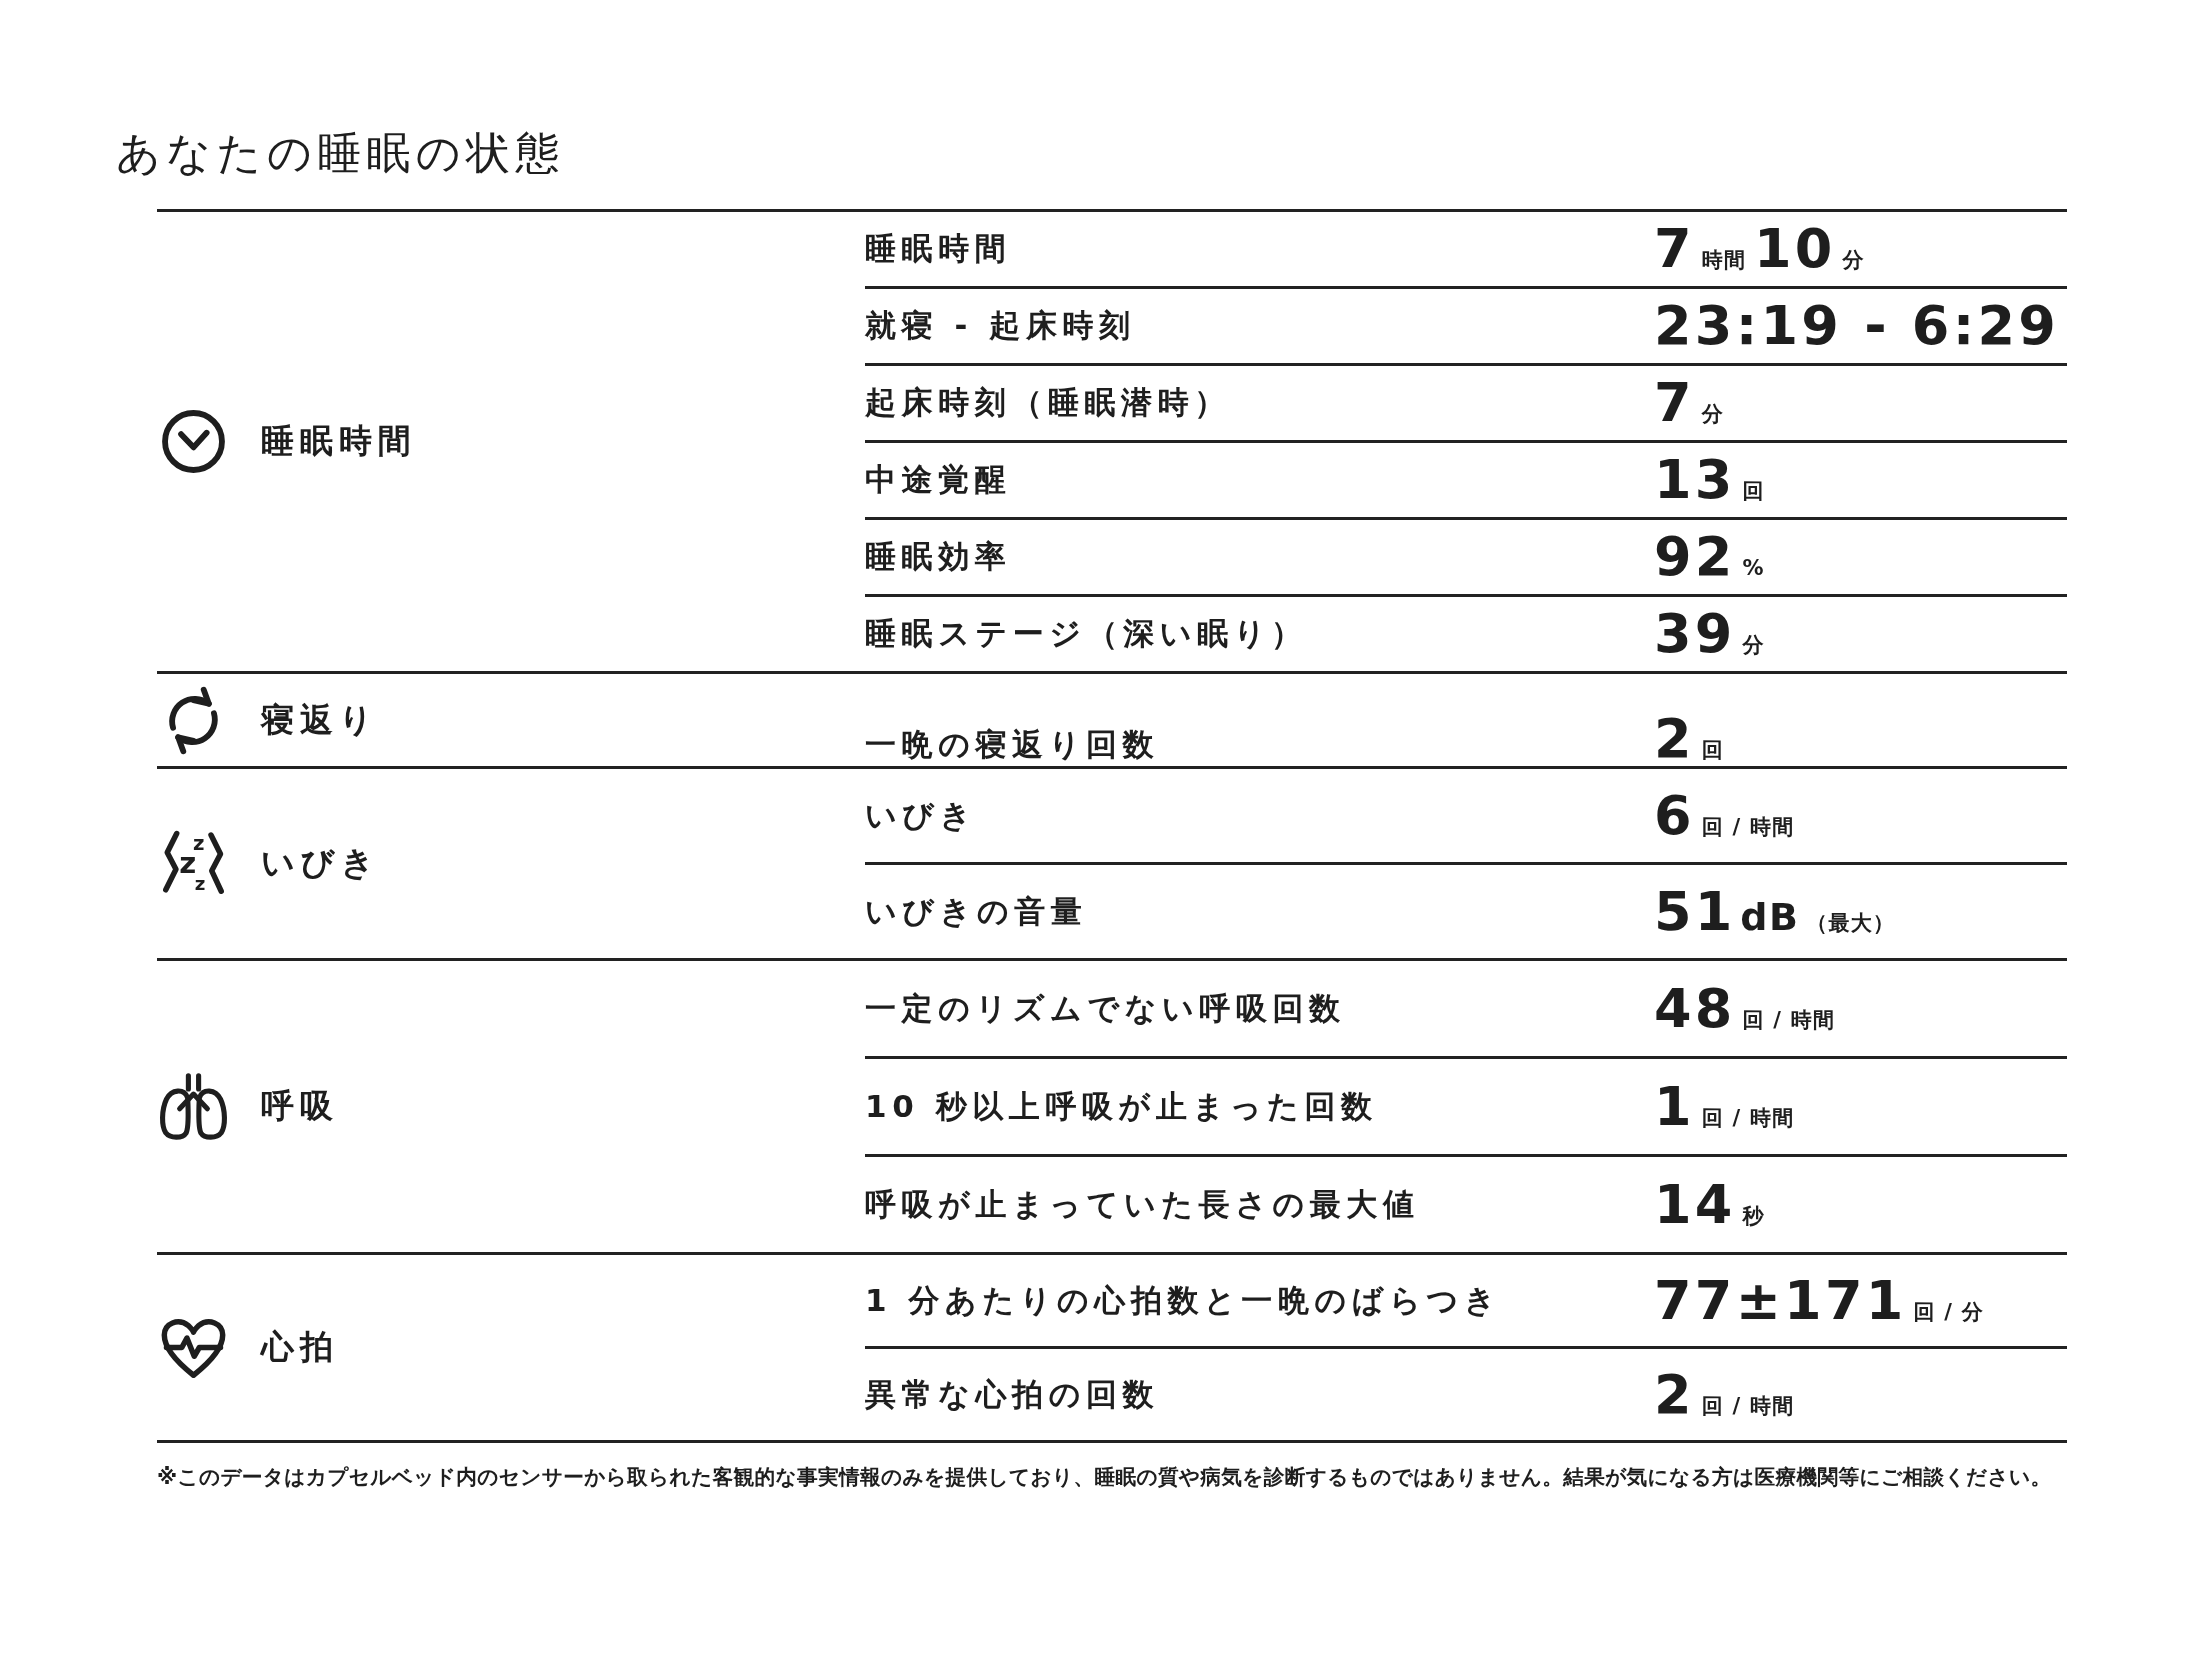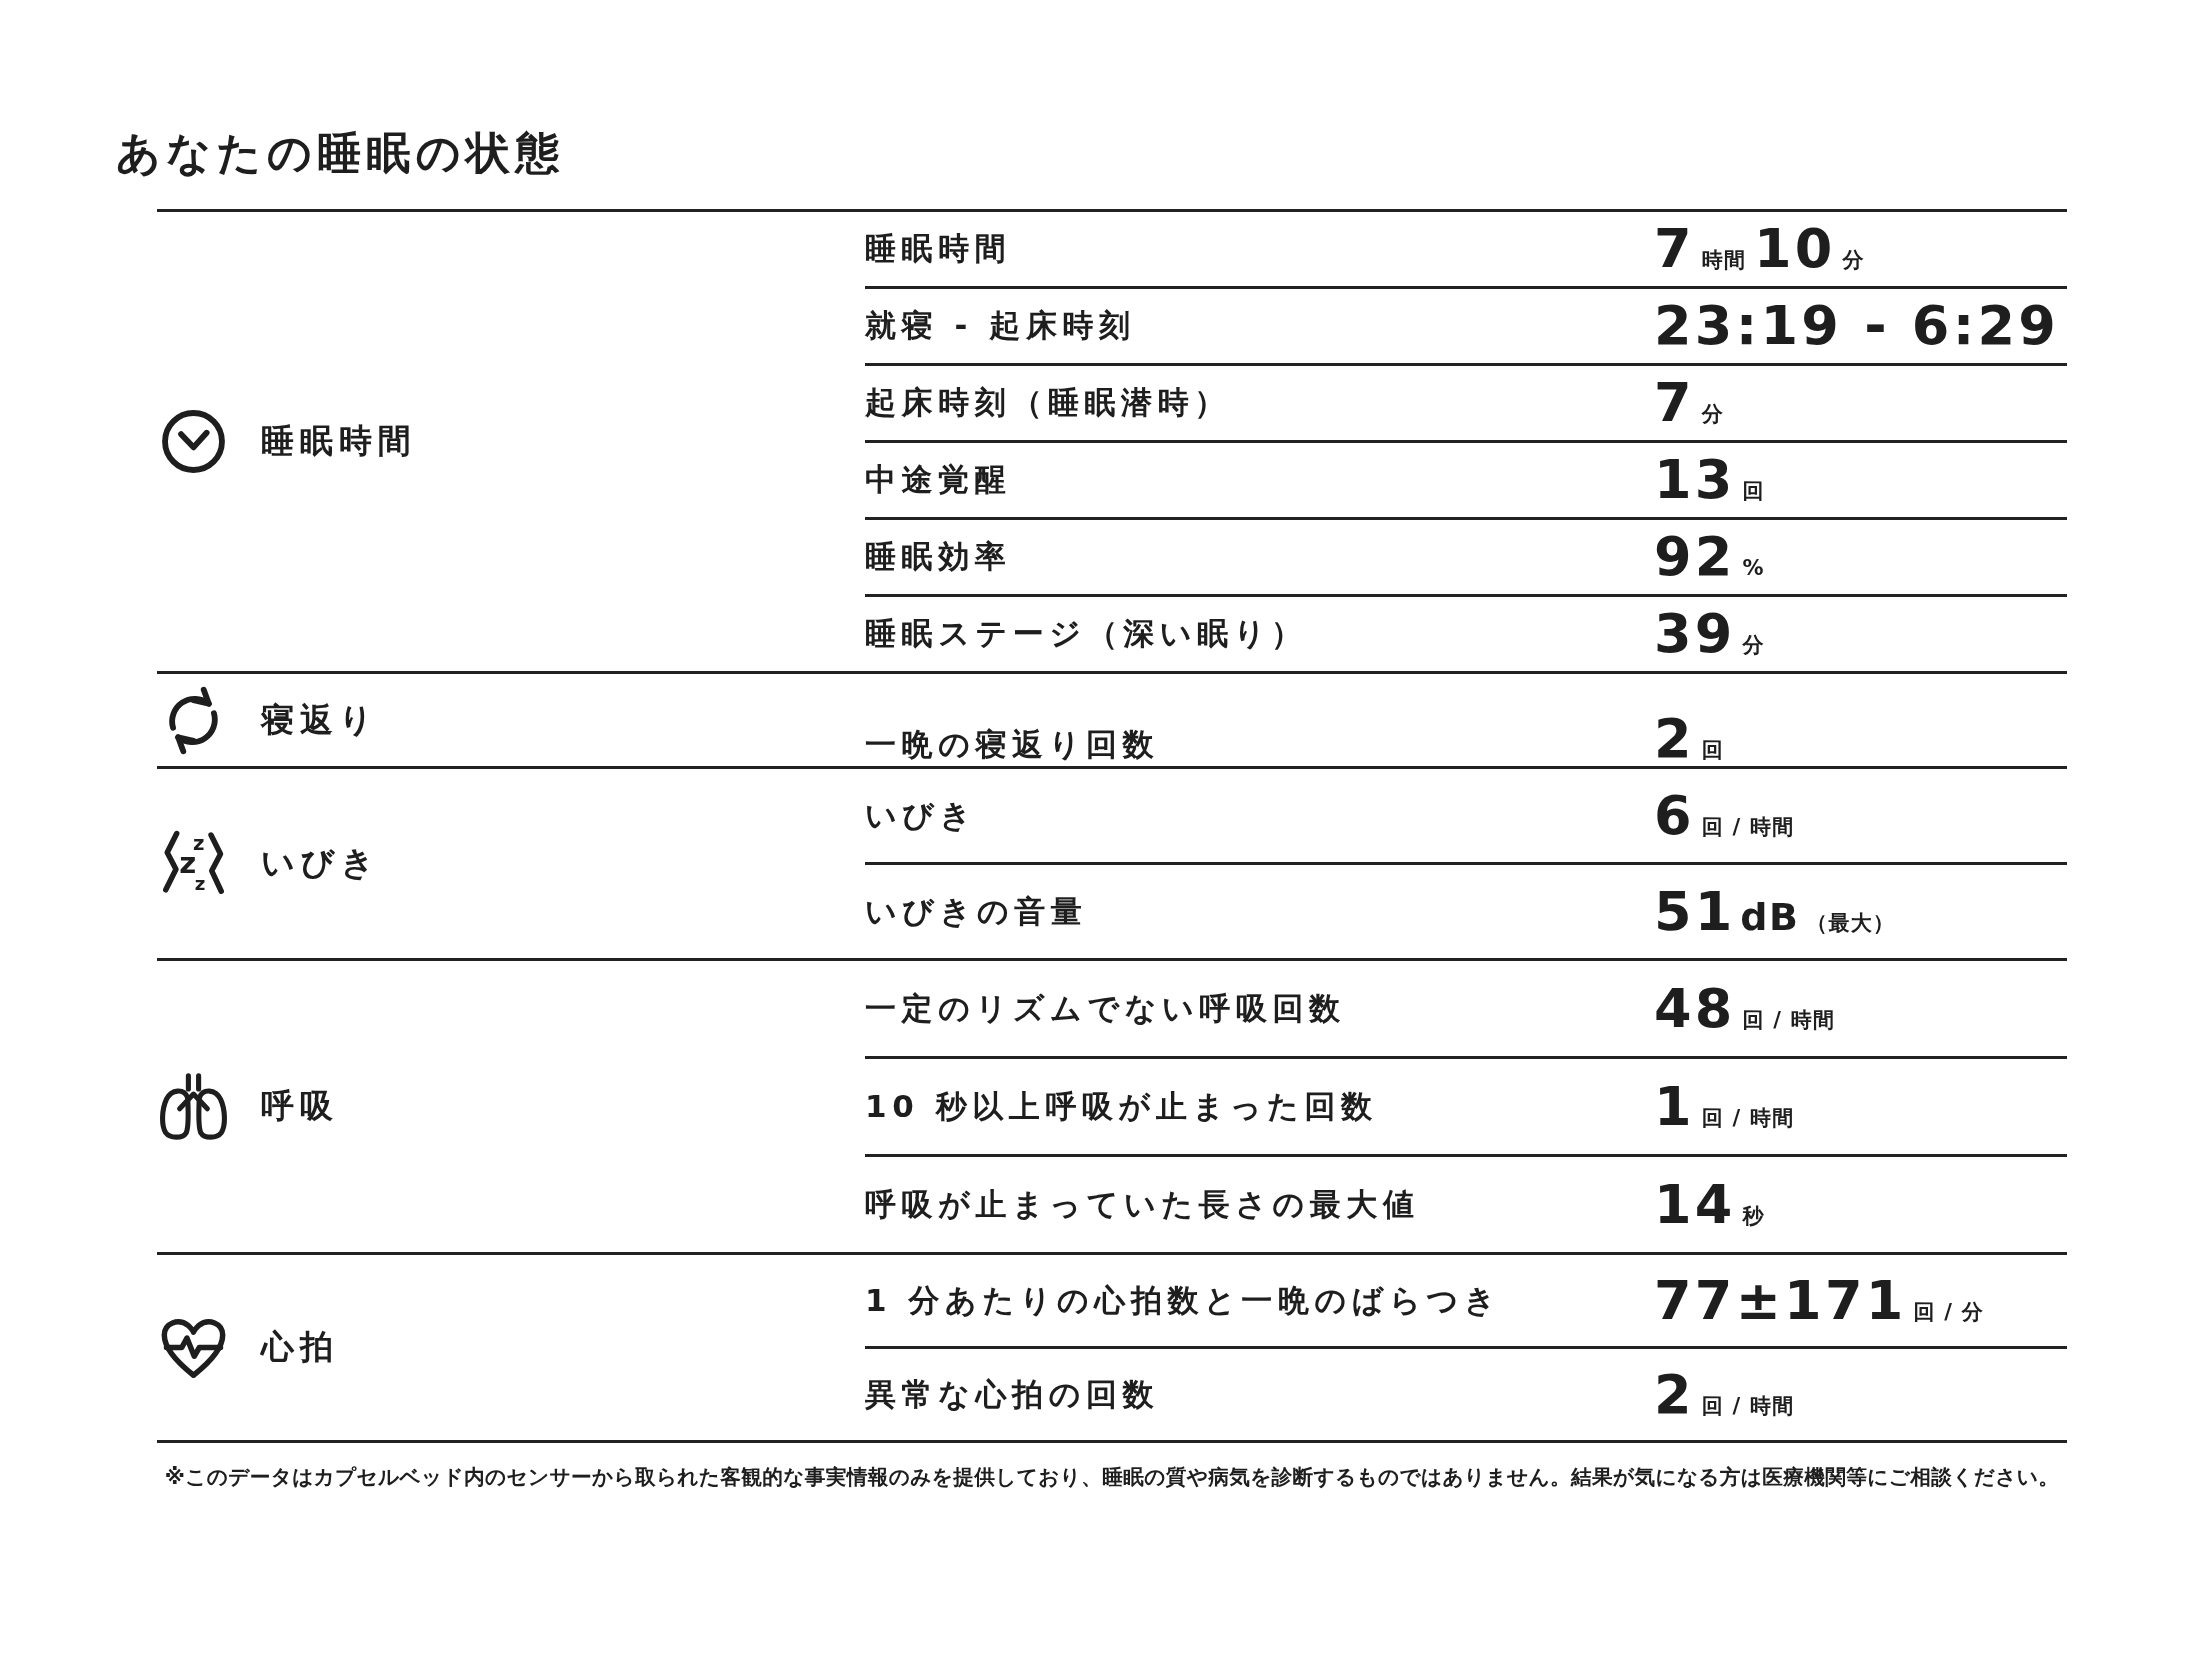--- a/index.html
+++ b/index.html
@@ -3,21 +3,21 @@
 <meta charset="utf-8">
 <style>
   html,body{margin:0;padding:0;background:#ffffff;}
   body{
     width:2205px;height:1654px;overflow:hidden;
     font-family:"DejaVu Sans","Liberation Sans",sans-serif;
     color:#1e1e1e;-webkit-font-smoothing:antialiased;
   }
   main{padding:0 138px 0 157px;}
   h1{
-    font-size:44px;font-weight:700;letter-spacing:0.12em;
+    font-size:44px;font-weight:400;letter-spacing:0.12em;
     margin:129px 0 32px -41px;line-height:1.1;
   }
   #sleep-table{border-bottom:3.1px solid #222;}
   .sec{display:flex;border-top:3.1px solid #222;}
   .icon-cell{
     width:708px;flex:0 0 708px;display:flex;align-items:center;gap:31px;
   }
   .icon{width:73px;height:73px;display:inline-flex;align-items:center;justify-content:center;flex:0 0 73px;}
   .icon svg{width:73px;height:73px;display:block;}
   .sec-label{font-size:33px;font-weight:700;letter-spacing:0.18em;white-space:nowrap;}
@@ -37,21 +37,21 @@
     width:413px;flex:0 0 413px;display:flex;align-items:baseline;
     font-weight:700;white-space:nowrap;
   }
   .row-value span{display:inline-block;}
   .v-lg{font-size:54px;letter-spacing:0.06em;line-height:1;}
   .v-md{font-size:38px;margin-left:4.6px;letter-spacing:0.04em;}
   .v-sm{font-size:21px;margin-left:6.9px;letter-spacing:0.06em;}
   .v-sm + .v-lg{margin-left:7.7px;}
   .footnote{
     font-size:20.7px;font-weight:700;letter-spacing:0.015em;
-    margin:20px 0 0 0;white-space:nowrap;text-align:center;
+    margin:20px 0 0 0;white-space:nowrap;
   }
 </style>
 </head>
 <body>
 
 <main>
   <h1>あなたの睡眠の状態</h1>
   <div id="sleep-table">
       <section class="sec s0">
         <div class="icon-cell">

